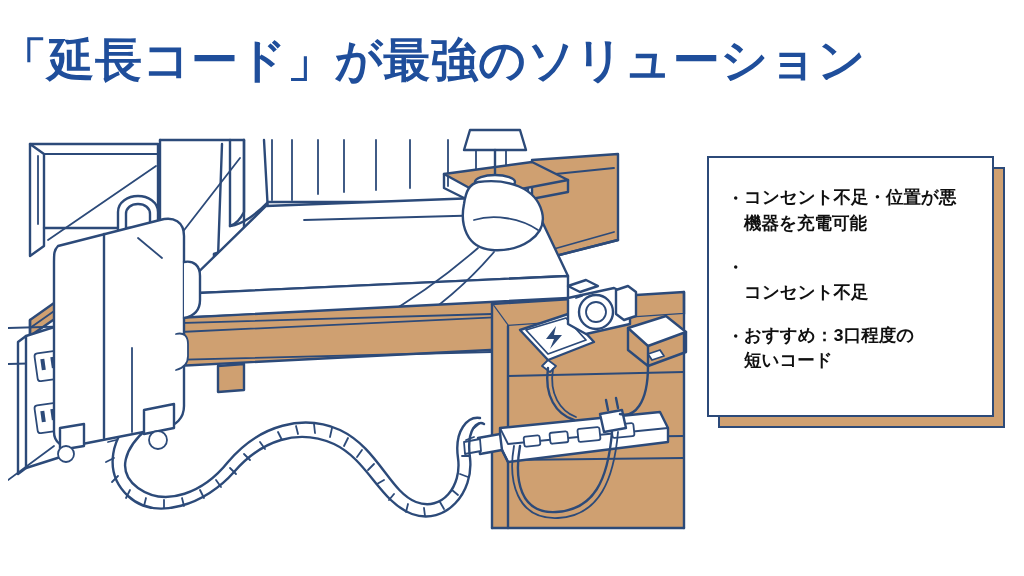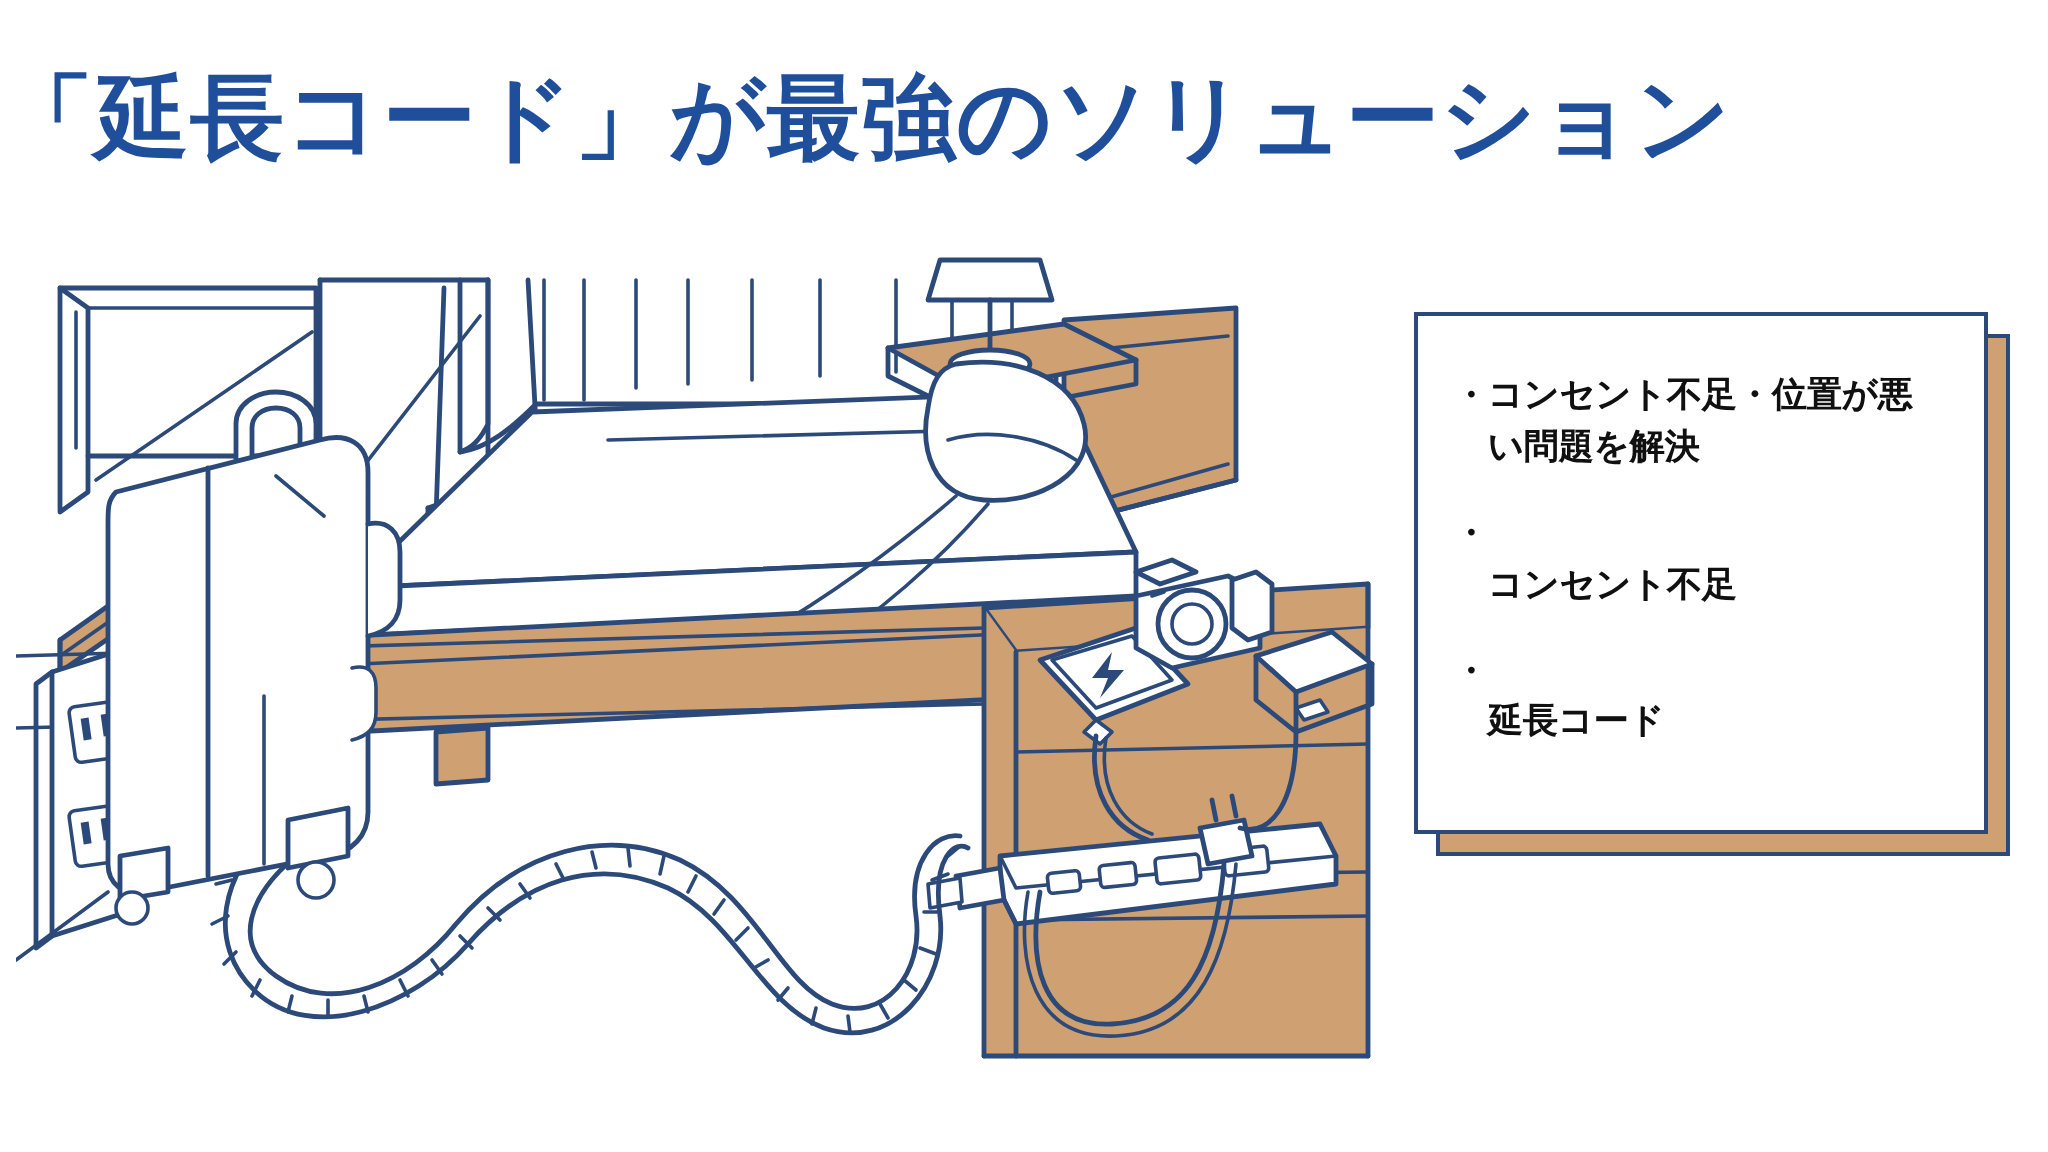--- a/index.html
+++ b/index.html
@@ -72,21 +72,21 @@
     line-height:1.48;
     font-family:"DejaVu Sans","Liberation Sans",sans-serif;
   }
   .bullet .dot{
     flex:0 0 auto;
     width:17px;
     text-align:left;
     font-size:17px;
     line-height:1.48;
   }
-  .bullet .btxt{flex:1 1 auto;}
+  .bullet .btxt{flex:1 1 auto;font-family:Liberation Mono, monospace;}
 </style>
 </head>
 <body>
 
 <div id="slide">
 
   <div id="title">「延長コード」が最強のソリューション</div>
 
   <svg id="illu" viewBox="0 0 690 412">
     <defs>
@@ -366,36 +366,36 @@
   </svg>
 
   <div id="card-wrap">
     <div id="card-shadow"></div>
     <div id="card">
 
       <div class="bullet">
         <span class="dot">・</span>
         <span class="btxt">
           <span>コンセント不足・位置が悪</span><br>
-          <span>い問題を解決</span>
+          <span>機器を充電可能</span>
         </span>
       </div>
 
       <div class="bullet">
         <span class="dot">・</span>
         <span class="btxt">
           <br>
           <span>コンセント不足</span>
         </span>
       </div>
 
       <div class="bullet">
         <span class="dot">・</span>
         <span class="btxt">
-          <br>
-          <span>延長コード</span>
+          <span>おすすめ：3口程度の</span><br>
+          <span>短いコード</span>
         </span>
       </div>
 
     </div>
   </div>
 
 </div>
 
 </body></html>

